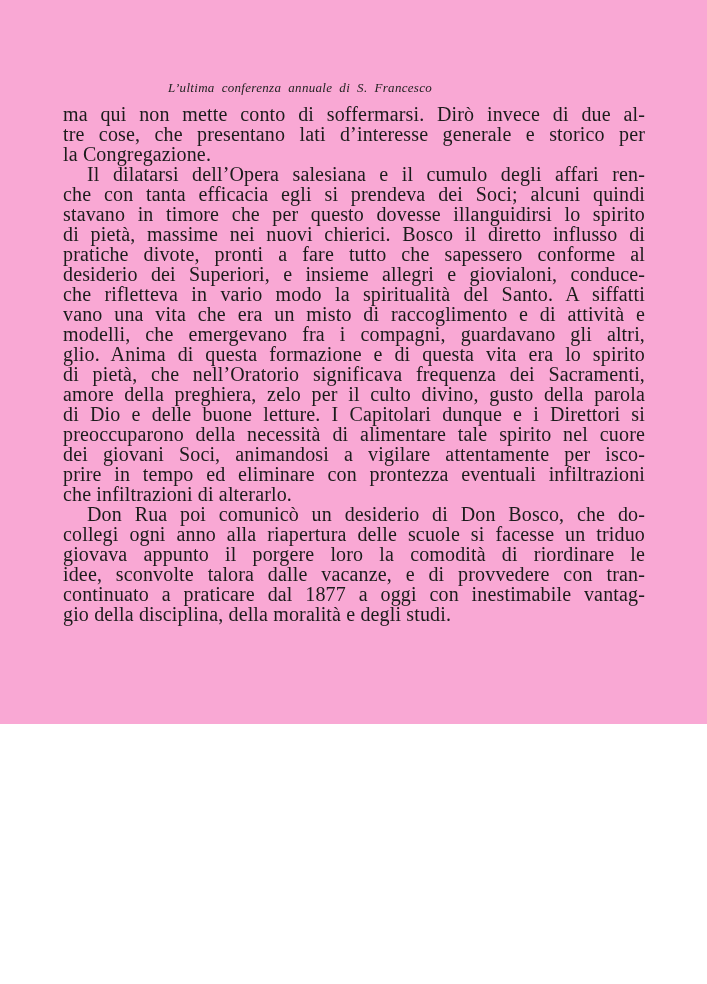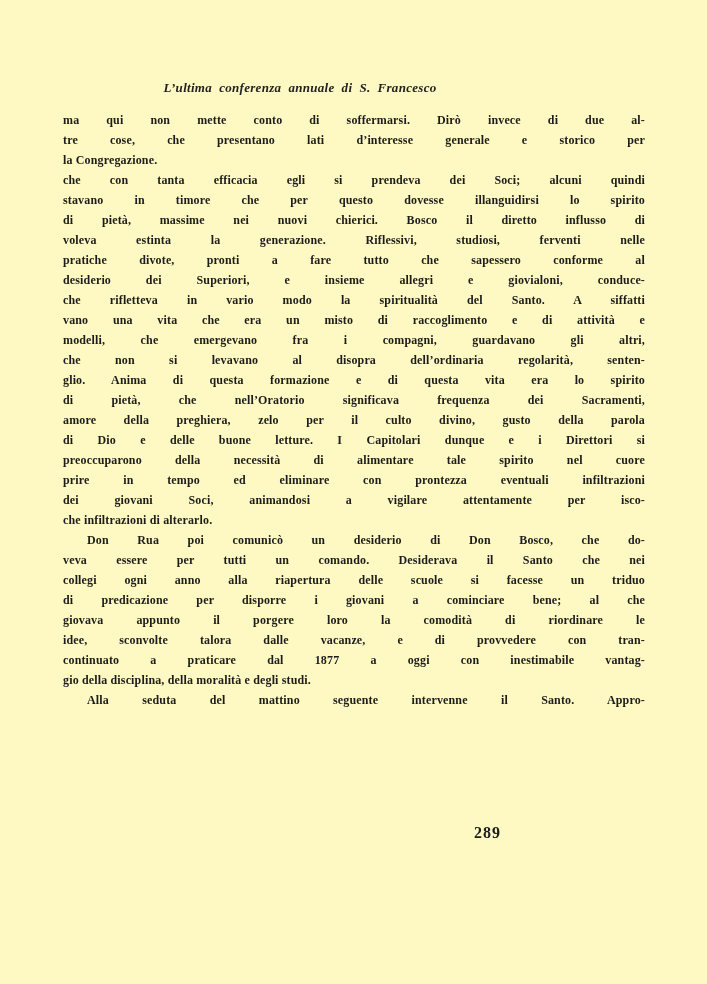--- a/index.html
+++ b/index.html
@@ -1,44 +1,43 @@
 <!DOCTYPE html>
 <html><head>
 <meta charset="utf-8">
 <style>
   html, body { margin: 0; padding: 0; background: #ffffff; }
   .page {
     position: relative;
     width: 707px;
-    height: 984px;
-    background: #fef9c3;
+    height: 724px;
+    background: #f9a8d4;
     overflow: hidden;
     font-family: "Liberation Serif", "DejaVu Serif", serif;
     color: #1c1c1c;
-    font-weight: bold;
   }
   .running-head {
     position: absolute;
     top: 80px;
     left: 63px;
     width: 474px;
     text-align: center;
     font-style: italic;
     font-size: 13px;
     line-height: 16px;
     letter-spacing: 0.3px;
     word-spacing: 3.5px;
     color: #222222;
   }
   .body-text {
     position: absolute;
-    top: 110px;
+    top: 104px;
     left: 63px;
     width: 582px;
-    font-size: 12px;
+    font-size: 20px;
     letter-spacing: 0.15px;
   }
   .line {
     height: 20px;
     line-height: 20px;
     white-space: nowrap;
   }
   .line.j {
     white-space: normal;
     text-align: justify;
@@ -57,43 +56,39 @@
 </head>
 <body>
 
 <div class="page">
   <div class="running-head">L’ultima conferenza annuale di S. Francesco</div>
 
   <div class="body-text">
       <div class="line j">ma qui non mette conto di soffermarsi. Dirò invece di due al-</div>
       <div class="line j">tre cose, che presentano lati d’interesse generale e storico per</div>
       <div class="line">la Congregazione.</div>
+      <div class="line j i">Il dilatarsi dell’Opera salesiana e il cumulo degli affari ren-</div>
       <div class="line j">che con tanta efficacia egli si prendeva dei Soci; alcuni quindi</div>
       <div class="line j">stavano in timore che per questo dovesse illanguidirsi lo spirito</div>
       <div class="line j">di pietà, massime nei nuovi chierici. Bosco il diretto influsso di</div>
-      <div class="line j">voleva estinta la generazione. Riflessivi, studiosi, ferventi nelle</div>
       <div class="line j">pratiche divote, pronti a fare tutto che sapessero conforme al</div>
       <div class="line j">desiderio dei Superiori, e insieme allegri e giovialoni, conduce-</div>
       <div class="line j">che rifletteva in vario modo la spiritualità del Santo. A siffatti</div>
       <div class="line j">vano una vita che era un misto di raccoglimento e di attività e</div>
       <div class="line j">modelli, che emergevano fra i compagni, guardavano gli altri,</div>
-      <div class="line j">che non si levavano al disopra dell’ordinaria regolarità, senten-</div>
       <div class="line j">glio. Anima di questa formazione e di questa vita era lo spirito</div>
       <div class="line j">di pietà, che nell’Oratorio significava frequenza dei Sacramenti,</div>
       <div class="line j">amore della preghiera, zelo per il culto divino, gusto della parola</div>
       <div class="line j">di Dio e delle buone letture. I Capitolari dunque e i Direttori si</div>
       <div class="line j">preoccuparono della necessità di alimentare tale spirito nel cuore</div>
+      <div class="line j">dei giovani Soci, animandosi a vigilare attentamente per isco-</div>
       <div class="line j">prire in tempo ed eliminare con prontezza eventuali infiltrazioni</div>
-      <div class="line j">dei giovani Soci, animandosi a vigilare attentamente per isco-</div>
       <div class="line">che infiltrazioni di alterarlo.</div>
       <div class="line j i">Don Rua poi comunicò un desiderio di Don Bosco, che do-</div>
-      <div class="line j">veva essere per tutti un comando. Desiderava il Santo che nei</div>
       <div class="line j">collegi ogni anno alla riapertura delle scuole si facesse un triduo</div>
-      <div class="line j">di predicazione per disporre i giovani a cominciare bene; al che</div>
       <div class="line j">giovava appunto il porgere loro la comodità di riordinare le</div>
       <div class="line j">idee, sconvolte talora dalle vacanze, e di provvedere con tran-</div>
       <div class="line j">continuato a praticare dal 1877 a oggi con inestimabile vantag-</div>
       <div class="line">gio della disciplina, della moralità e degli studi.</div>
-      <div class="line j i">Alla seduta del mattino seguente intervenne il Santo. Appro-</div>
     </div>
 
   <div class="page-number">289</div>
 </div>
 
 </body></html>

